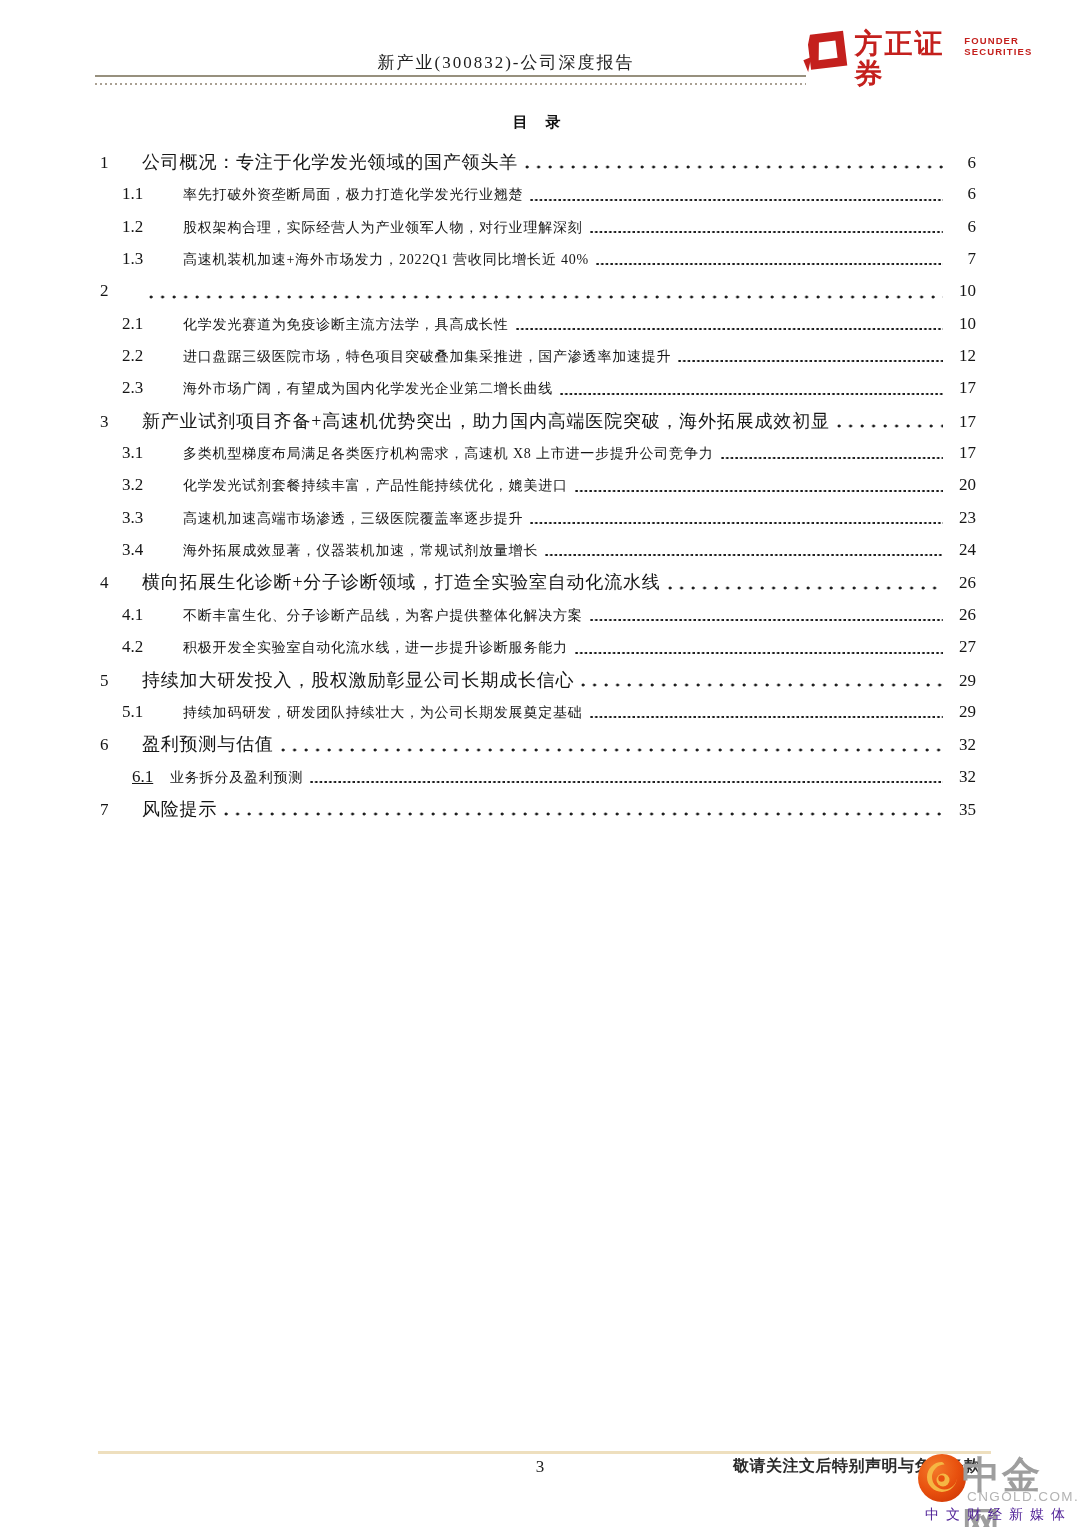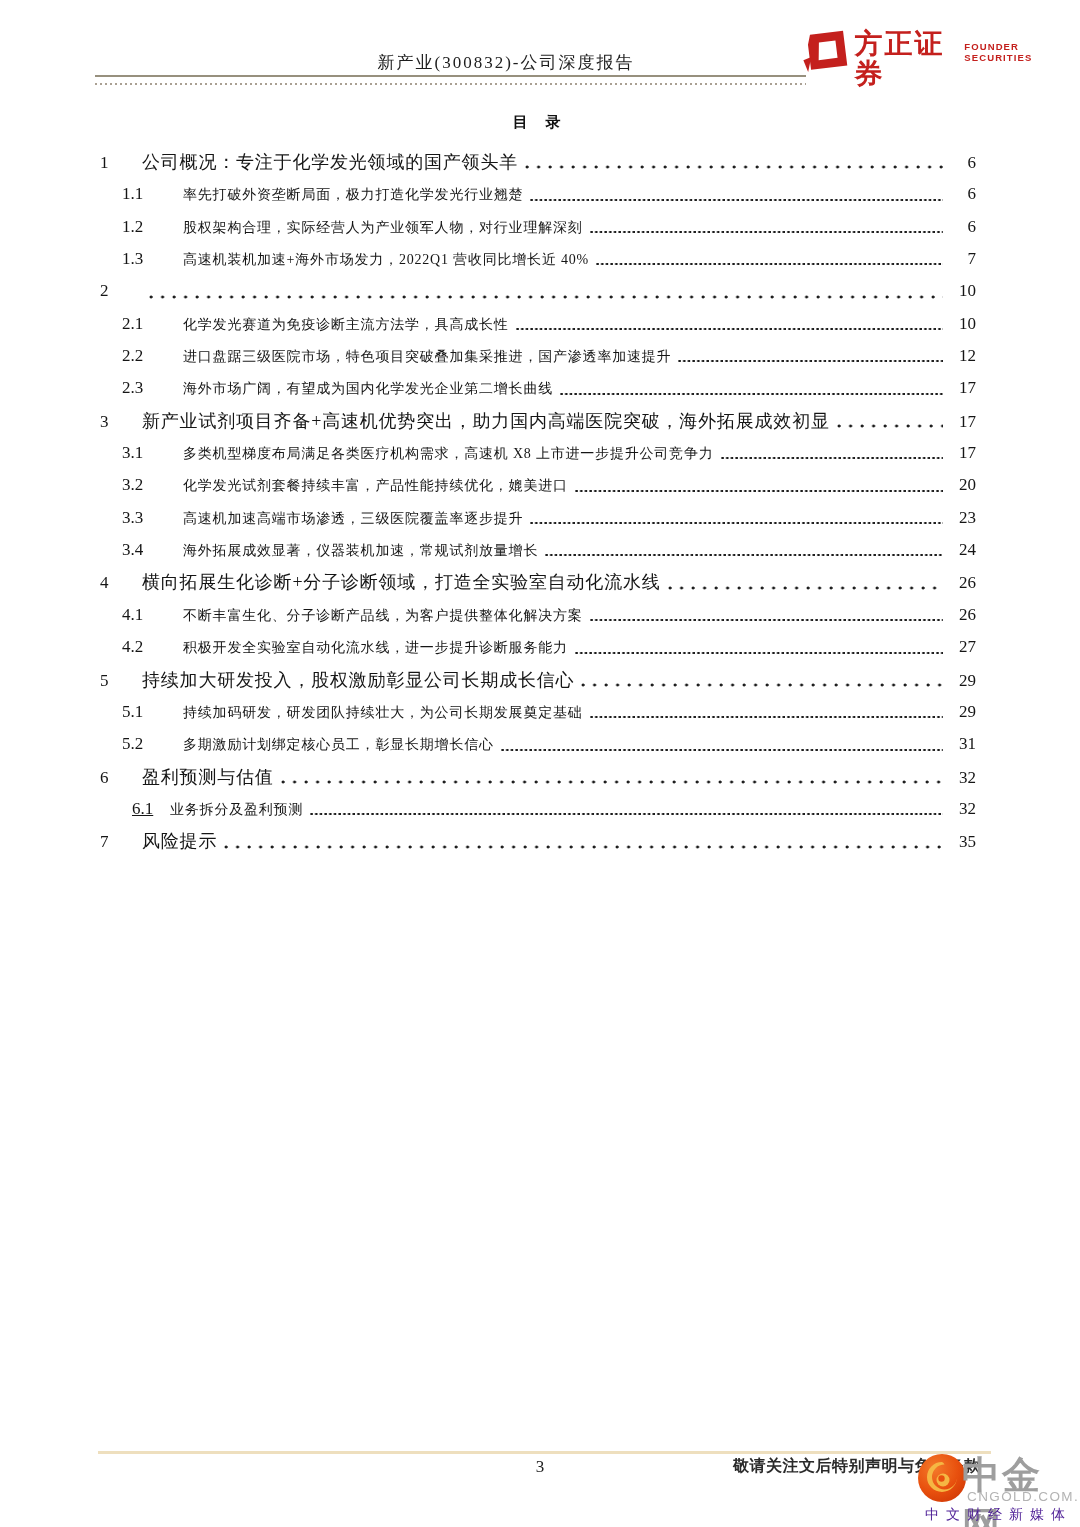--- a/index.html
+++ b/index.html
@@ -33,21 +33,21 @@
   .logo-mark{width:52px;height:52px;}
   .logo-text{display:flex;flex-direction:row;margin-top:2px;}
   .logo-cn{
     font-family:"Liberation Sans","DejaVu Sans",sans-serif;
     font-weight:bold;font-size:28px;line-height:30px;
     letter-spacing:2px;color:#c4201d;
   }
   .logo-en{
     font-family:"Liberation Sans","DejaVu Sans",sans-serif;
     font-weight:bold;font-size:9.5px;letter-spacing:1.1px;
-    color:#c4201d;margin-top:12px;
+    color:#c4201d;margin-top:6px;
   }
   
   .toc-heading{
     position:absolute;top:113px;left:0;right:0;
     text-align:center;font-size:15px;font-weight:bold;
     letter-spacing:7px;color:#111;
   }
   .toc-list{
     position:absolute;top:146px;left:100px;width:876px;
   }
@@ -241,26 +241,20 @@
         <span class="num">5</span>
         <span class="txt">持续加大研发投入，股权激励彰显公司长期成长信心</span>
         <div class="leader"></div>
         <span class="pg">29</span>
       </div>
       <div class="toc-row lvl2">
         <span class="num">5.1</span>
         <span class="txt">持续加码研发，研发团队持续壮大，为公司长期发展奠定基础</span>
         <div class="leader"></div>
         <span class="pg">29</span>
-      </div>
-      <div class="toc-row lvl2">
-        <span class="num">5.2</span>
-        <span class="txt">多期激励计划绑定核心员工，彰显长期增长信心</span>
-        <div class="leader"></div>
-        <span class="pg">31</span>
       </div>
       <div class="toc-row lvl1">
         <span class="num">6</span>
         <span class="txt">盈利预测与估值</span>
         <div class="leader"></div>
         <span class="pg">32</span>
       </div>
       <div class="toc-row lvl2b">
         <span class="num">6.1</span>
         <span class="txt">业务拆分及盈利预测</span>

